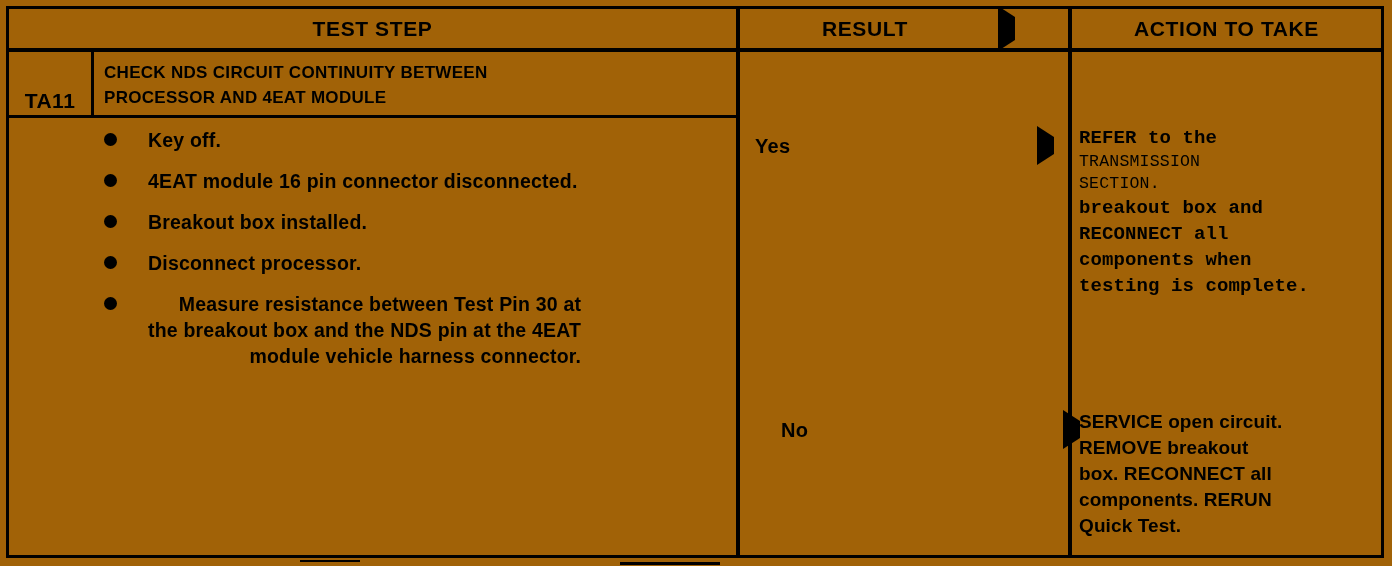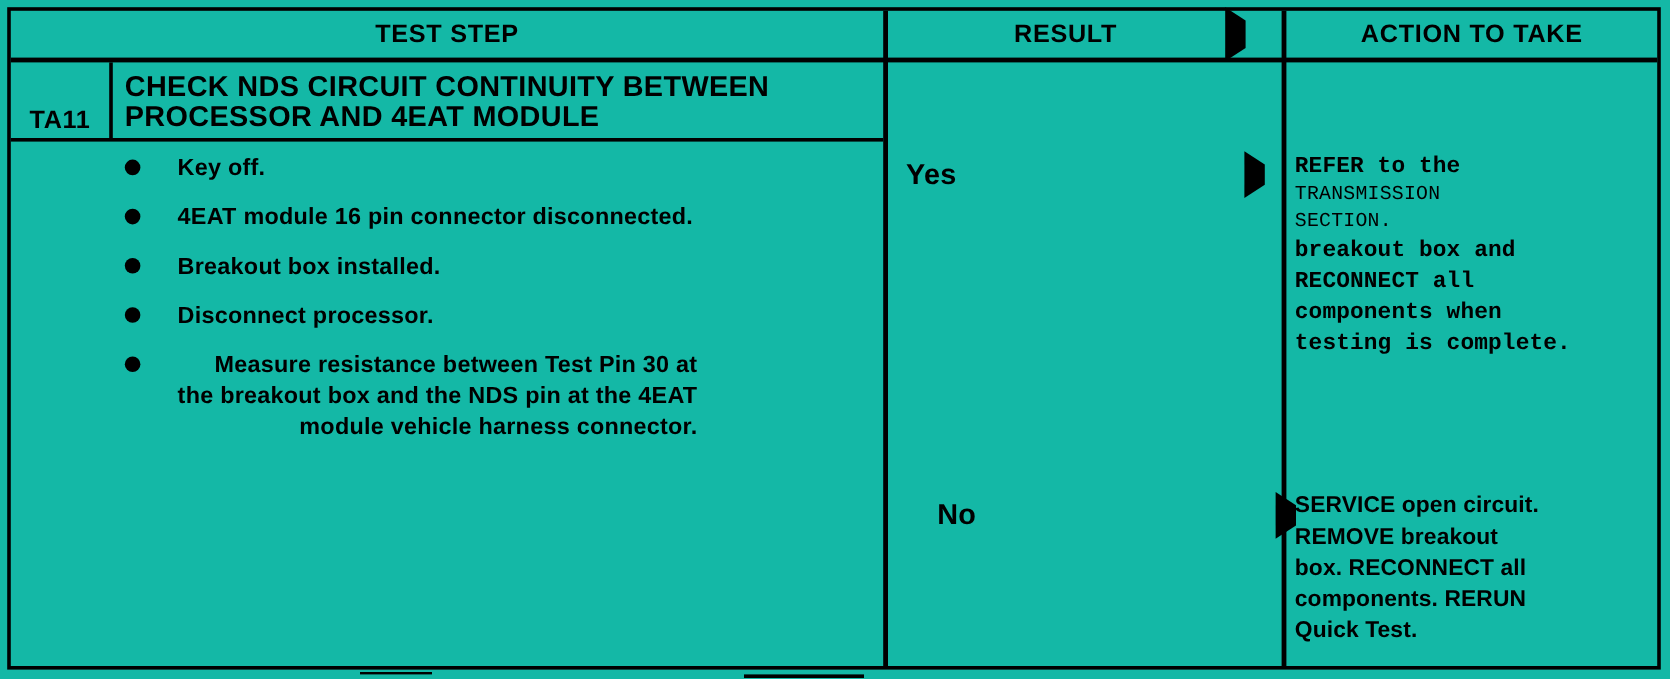--- a/index.html
+++ b/index.html
@@ -10,21 +10,21 @@
   body {
     font-family: "Liberation Sans", sans-serif;
     color: #000000;
     -webkit-font-smoothing: none;
   }
 
   .page {
     position: relative;
     width: 1392px;
     height: 566px;
-    background: #14b8a6;
+    background: #a16207;
     overflow: hidden;
   }
 
   
   .table-frame {
     position: absolute;
     left: 6px;
     top: 6px;
     width: 1378px;
     height: 552px;
@@ -79,21 +79,21 @@
     top: 0;
     height: 39px;
     display: flex;
     align-items: center;
     justify-content: center;
     font-weight: bold;
     font-size: 21px;
     letter-spacing: 0.6px;
   }
   .hdr-teststep { left: 0;      width: 727px; }
-  .hdr-result   { left: 715px;  width: 328px; }
+  .hdr-result   { left: 692px;  width: 328px; }
   .hdr-action   { left: 1063px; width: 309px; border-radius: 15px; }
 
   .hdr-result-inner {
     position: relative;
     width: 100%;
     display: flex;
     align-items: center;
     justify-content: center;
   }
   .hdr-tri {
@@ -129,21 +129,21 @@
     letter-spacing: 0.5px;
     margin-top: 28px;
   }
   .step-title {
     position: absolute;
     left: 95px;
     top: 43px;
     width: 620px;
     height: 63px;
     font-weight: bold;
-    font-size: 24px;
+    font-size: 17px;
     line-height: 25px;
     padding-top: 8px;
     box-sizing: border-box;
     letter-spacing: 0.3px;
   }
   .step-title div { white-space: nowrap; }
 
   
   .bullets {
     position: absolute;
@@ -178,21 +178,21 @@
   .result-cell {
     position: absolute;
     left: 731px;
     width: 328px;
     height: 34px;
     display: flex;
     align-items: center;
   }
   .result-cell .label {
     margin-left: 15px;
-    font-size: 24px;
+    font-size: 20px;
     font-weight: bold;
     letter-spacing: 0.3px;
   }
   .result-cell .arrow {
     position: absolute;
     right: 14px;
     top: 50%;
     transform: translateY(-50%);
   }
   .result-yes { top: 120px; }

